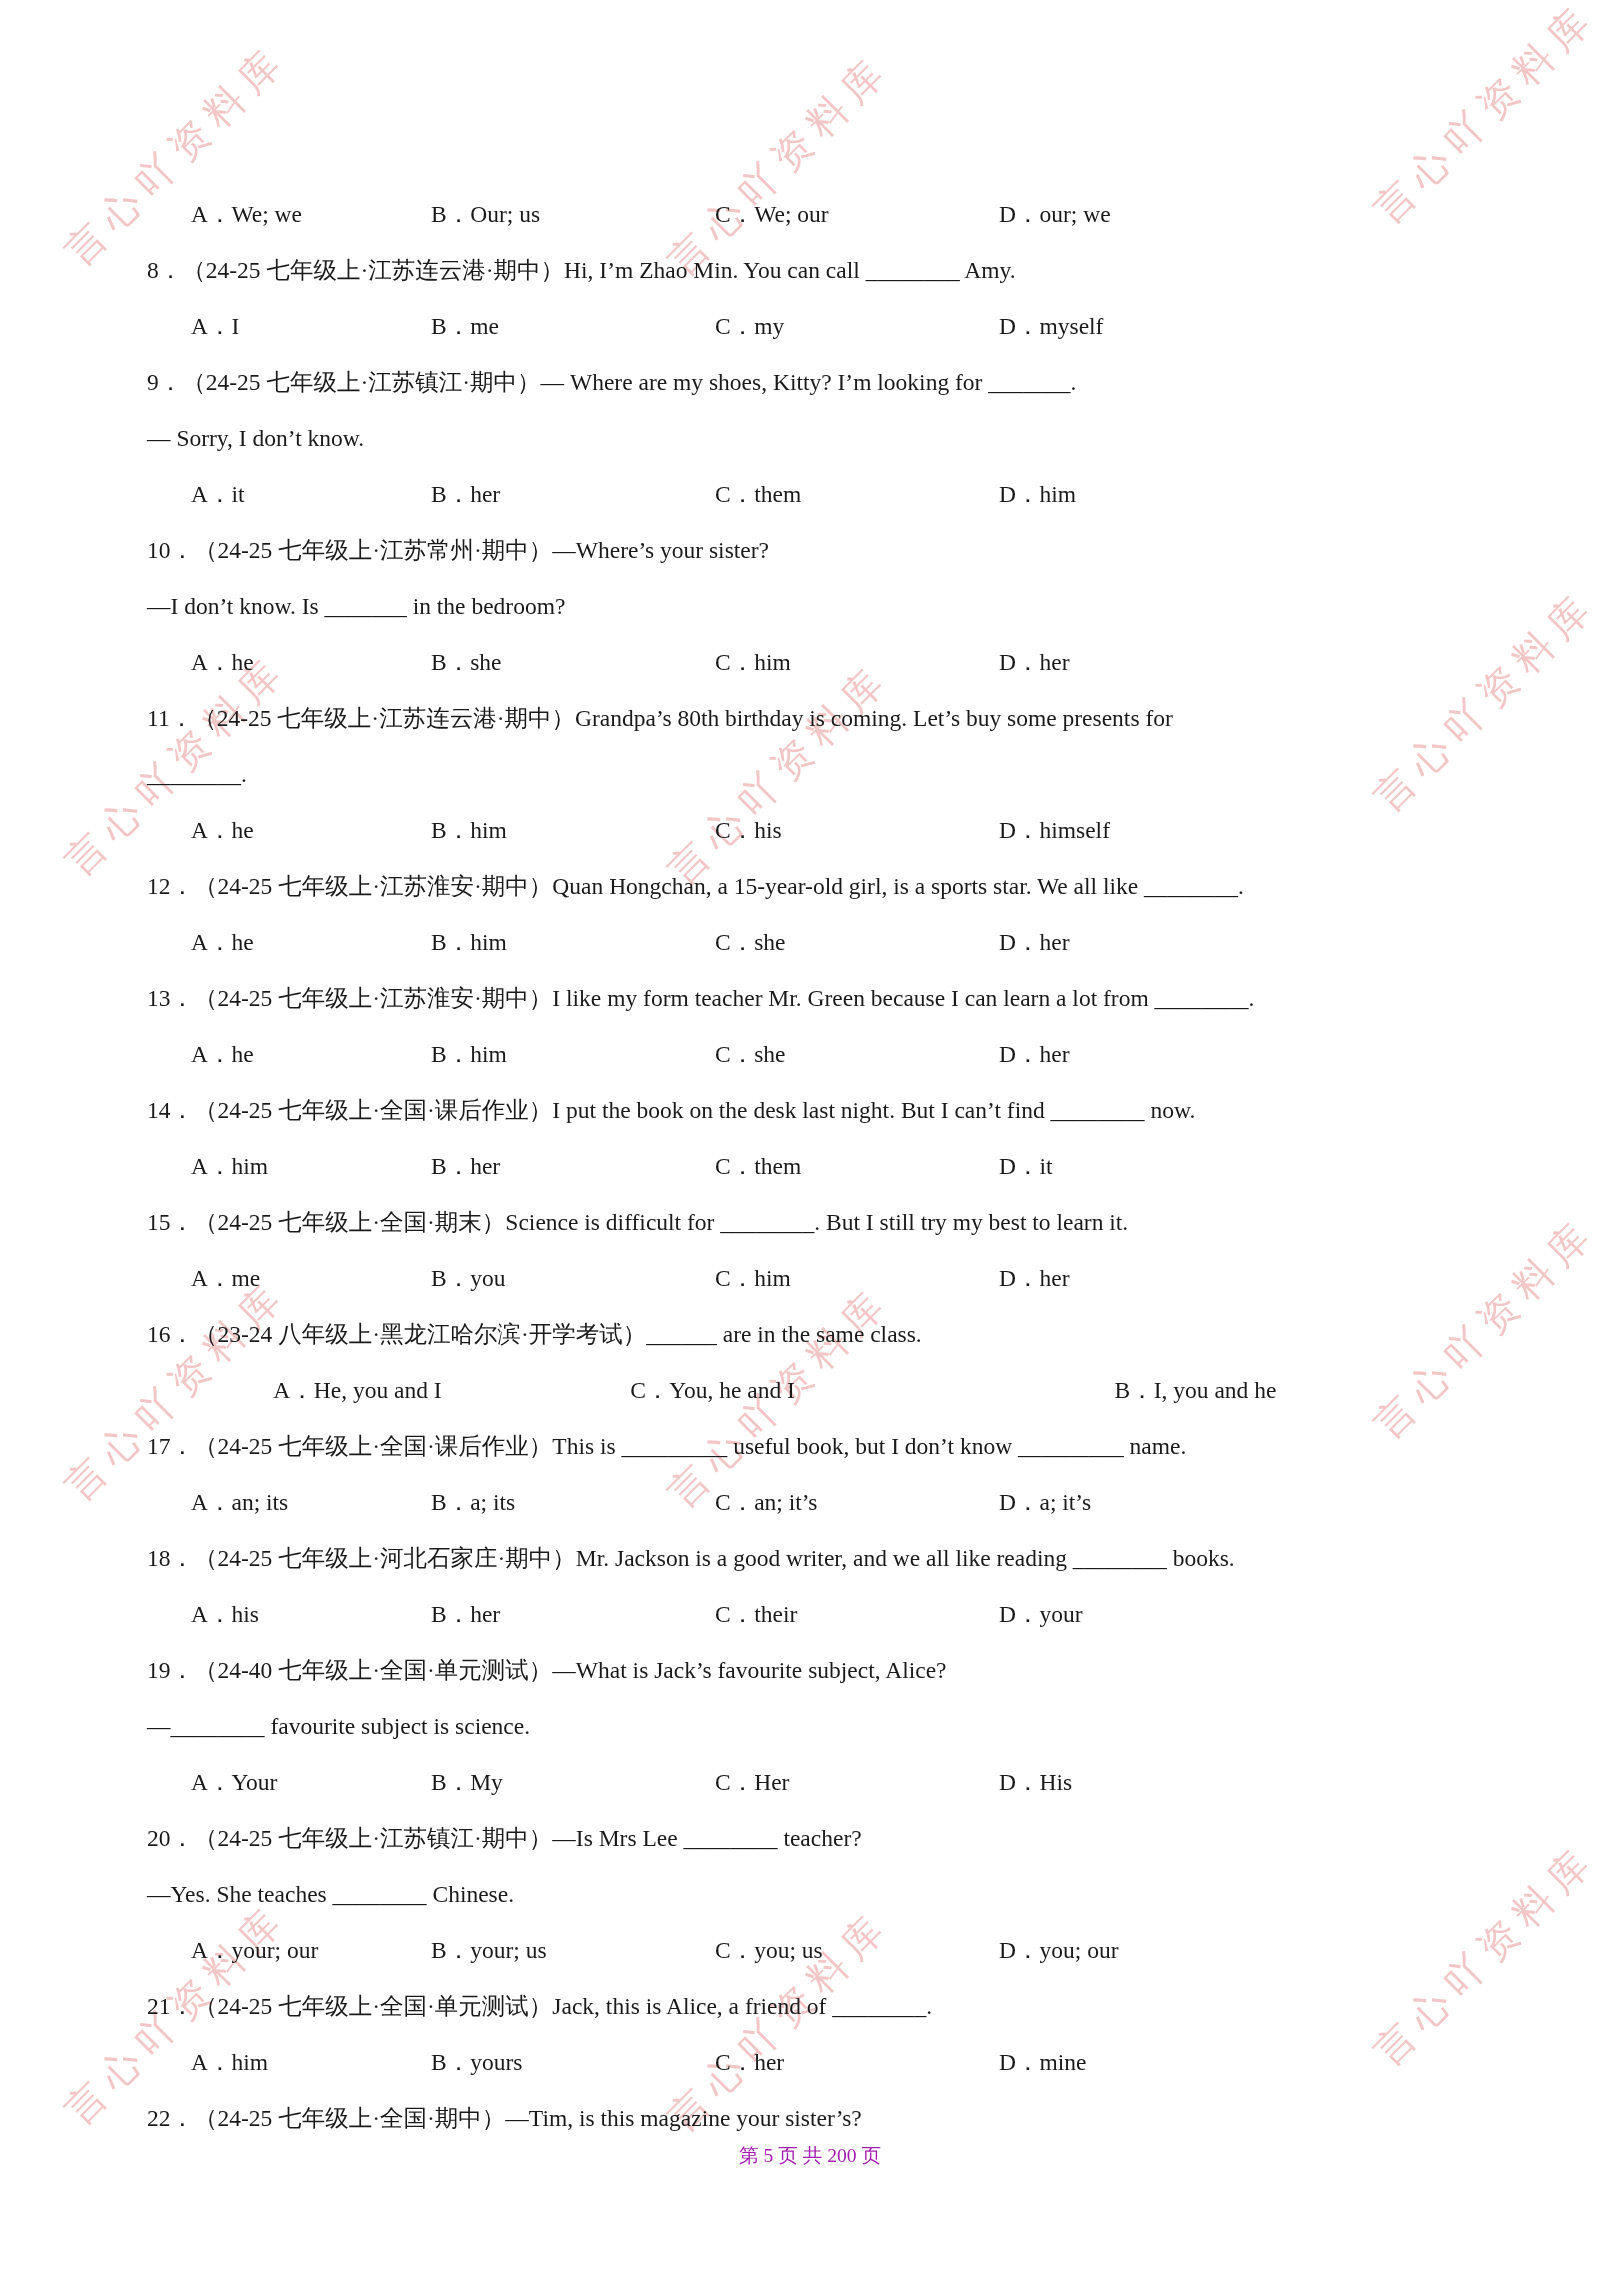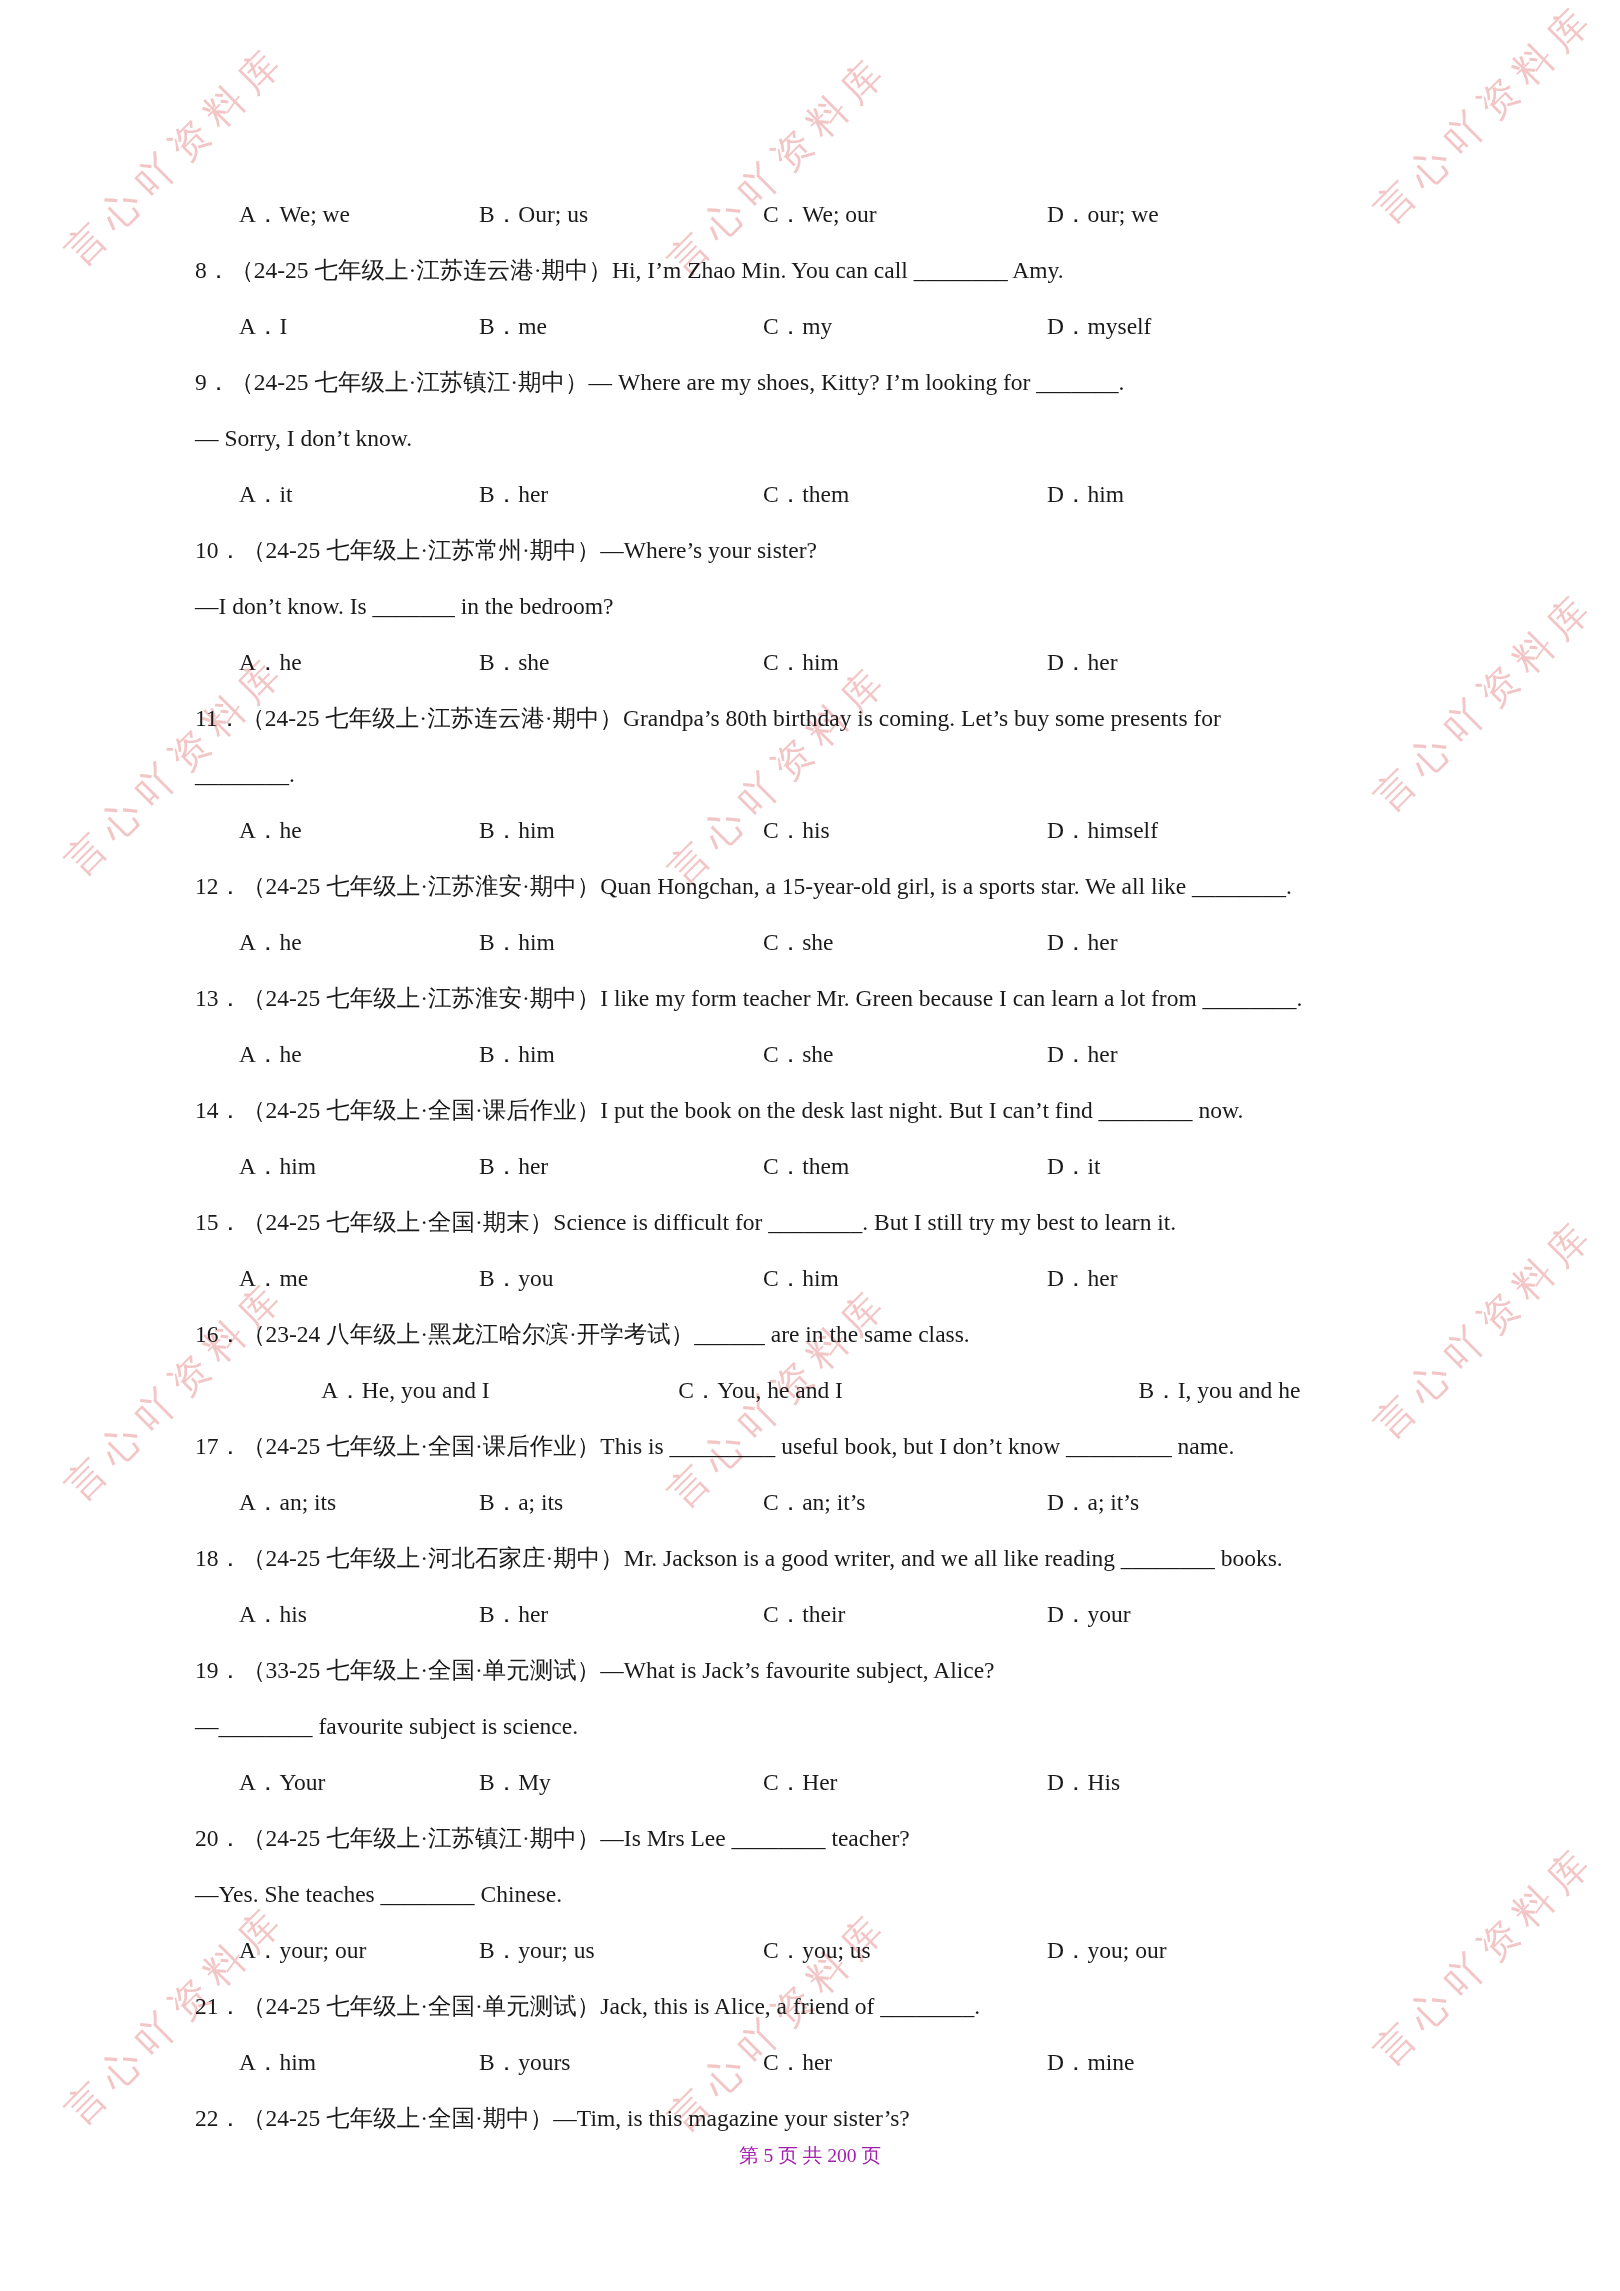--- a/index.html
+++ b/index.html
@@ -34,21 +34,20 @@
     left: 147px;
     top: 186px;
     width: 1343px;
     z-index: 2;
     font-size: 23.5px;
   }
   .line {
     height: 56px;
     line-height: 56px;
     white-space: nowrap;
-    margin-left: 48px;
   }
   .opts {
     display: grid;
     padding-left: 44px;
   }
   .opts.cols-4 { grid-template-columns: 240px 284px 284px auto; }
   .opts.cols-3 { grid-template-columns: 333px 377px auto; text-align: center; }
   .opt { display: block; }
   .footer {
     position: absolute;
@@ -159,21 +158,21 @@
         <span class="opt">C．an; it’s</span>
         <span class="opt">D．a; it’s</span>
       </div>
       <div class="line">18．（24-25 七年级上·河北石家庄·期中）Mr. Jackson is a good writer, and we all like reading ________ books.</div>
       <div class="line opts cols-4">
         <span class="opt">A．his</span>
         <span class="opt">B．her</span>
         <span class="opt">C．their</span>
         <span class="opt">D．your</span>
       </div>
-      <div class="line">19．（33-25 七年级上·全国·单元测试）—What is Jack’s favourite subject, Alice?</div>
+      <div class="line">19．（24-40 七年级上·全国·单元测试）—What is Jack’s favourite subject, Alice?</div>
       <div class="line">—________ favourite subject is science.</div>
       <div class="line opts cols-4">
         <span class="opt">A．Your</span>
         <span class="opt">B．My</span>
         <span class="opt">C．Her</span>
         <span class="opt">D．His</span>
       </div>
       <div class="line">20．（24-25 七年级上·江苏镇江·期中）—Is Mrs Lee ________ teacher?</div>
       <div class="line">—Yes. She teaches ________ Chinese.</div>
       <div class="line opts cols-4">

